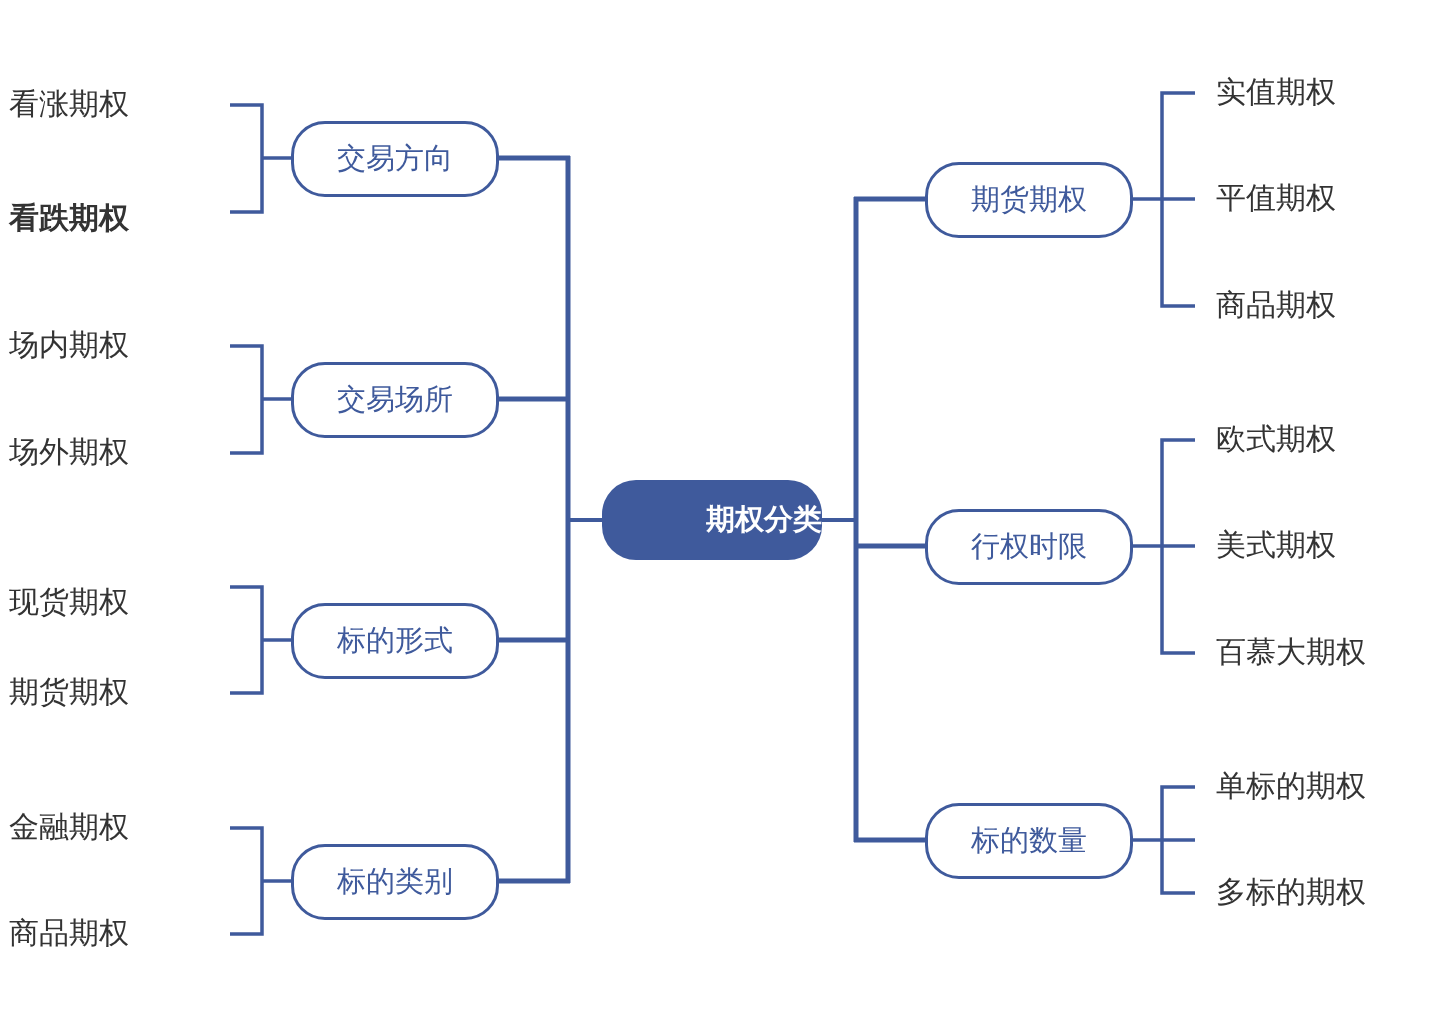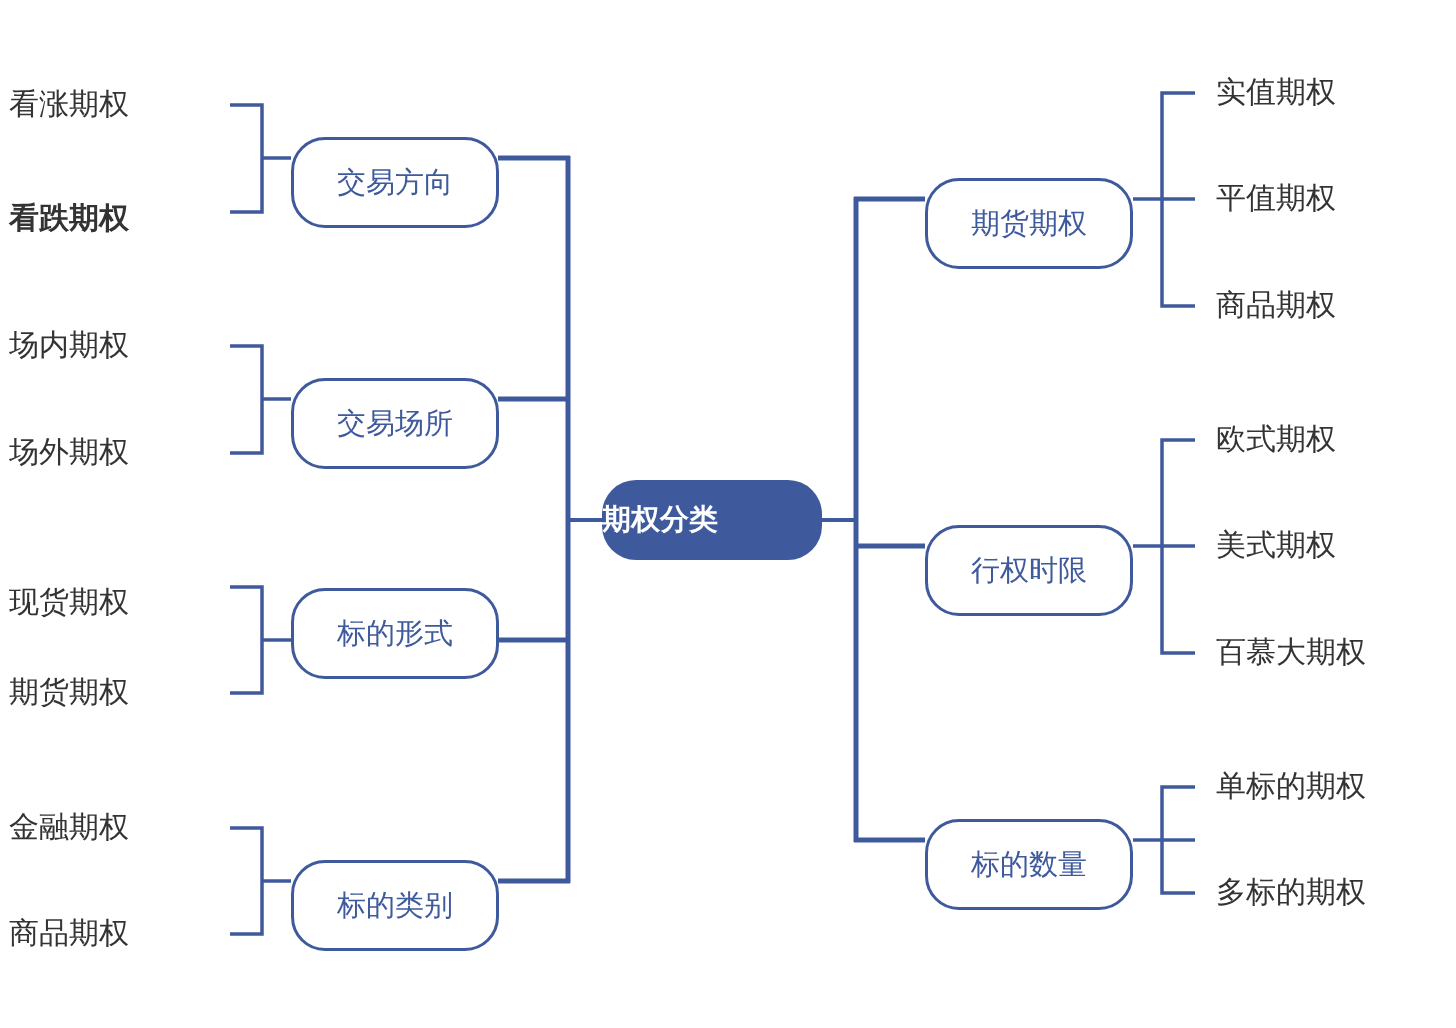--- a/index.html
+++ b/index.html
@@ -2,28 +2,28 @@
 <html><head>
 <meta charset="utf-8">
 <style>
   html, body { margin: 0; padding: 0; background: #ffffff; }
   body { width: 1456px; height: 1028px; position: relative; overflow: hidden;
          font-family: "DejaVu Sans", "Liberation Sans", sans-serif; }
   #lines { position: absolute; left: 0; top: 0; }
   .root {
     position: absolute; left: 602px; top: 480px; width: 220px; height: 80px;
     background: #3F5A9C; border-radius: 34px; color: #ffffff;
-    display: flex; align-items: center; justify-content: flex-start;
+    display: flex; align-items: center; justify-content: flex-end;
     font-size: 29px; font-weight: bold; box-sizing: border-box;
   }
   .topic {
-    position: absolute; width: 208px; height: 91px; box-sizing: border-box;
+    position: absolute; width: 208px; height: 76px; box-sizing: border-box;
     border: 3.5px solid #3F5A9C; border-radius: 34px; background: #ffffff;
     color: #3F5A9C; font-size: 29px;
-    display: flex; align-items: center; justify-content: center; margin-top: 16px;
+    display: flex; align-items: center; justify-content: center;
   }
   .leaf {
     position: absolute; color: #333333; font-size: 30px; line-height: 40px;
     white-space: nowrap;
   }
   .leaf.left { width: 200px; }
   .leaf.right { text-align: center; }
 </style>
 </head>
 <body>
@@ -78,21 +78,21 @@
 <div class="root">
   <span>期权分类</span>
 </div>
 
 <div class="topic" style="left:291px; top:121px;">
   <span>交易方向</span>
 </div>
 <div class="topic" style="left:291px; top:362px;">
   <span>交易场所</span>
 </div>
-<div class="topic" style="left:291px; top:572px;font-family:Liberation Mono, monospace;">
+<div class="topic" style="left:291px; top:603px;font-family:Liberation Mono, monospace;">
   <span>标的形式</span>
 </div>
 <div class="topic" style="left:291px; top:844px;">
   <span>标的类别</span>
 </div>
 
 <div class="topic" style="left:925px; top:162px;">
   <span>期货期权</span>
 </div>
 <div class="topic" style="left:925px; top:509px;">

